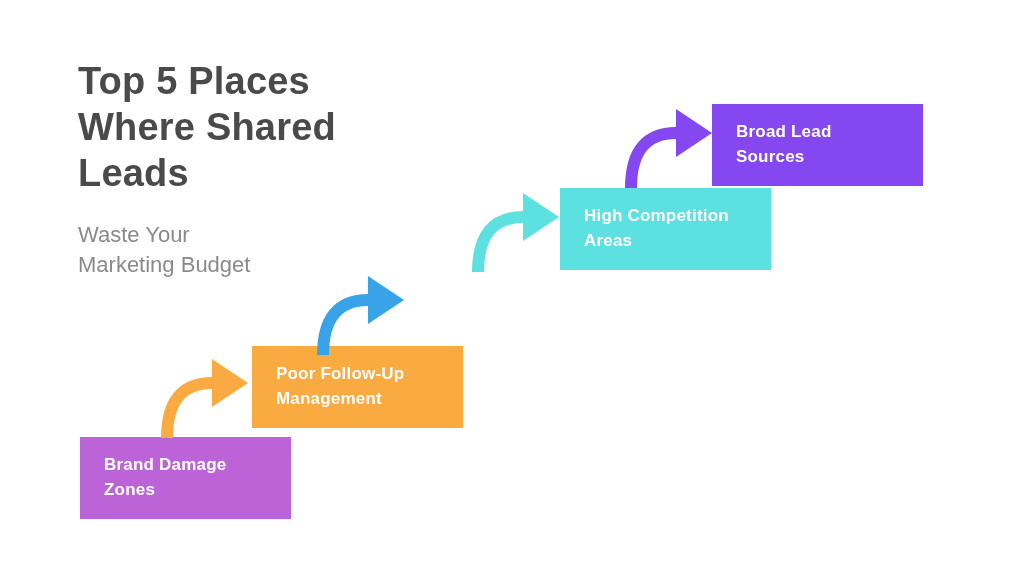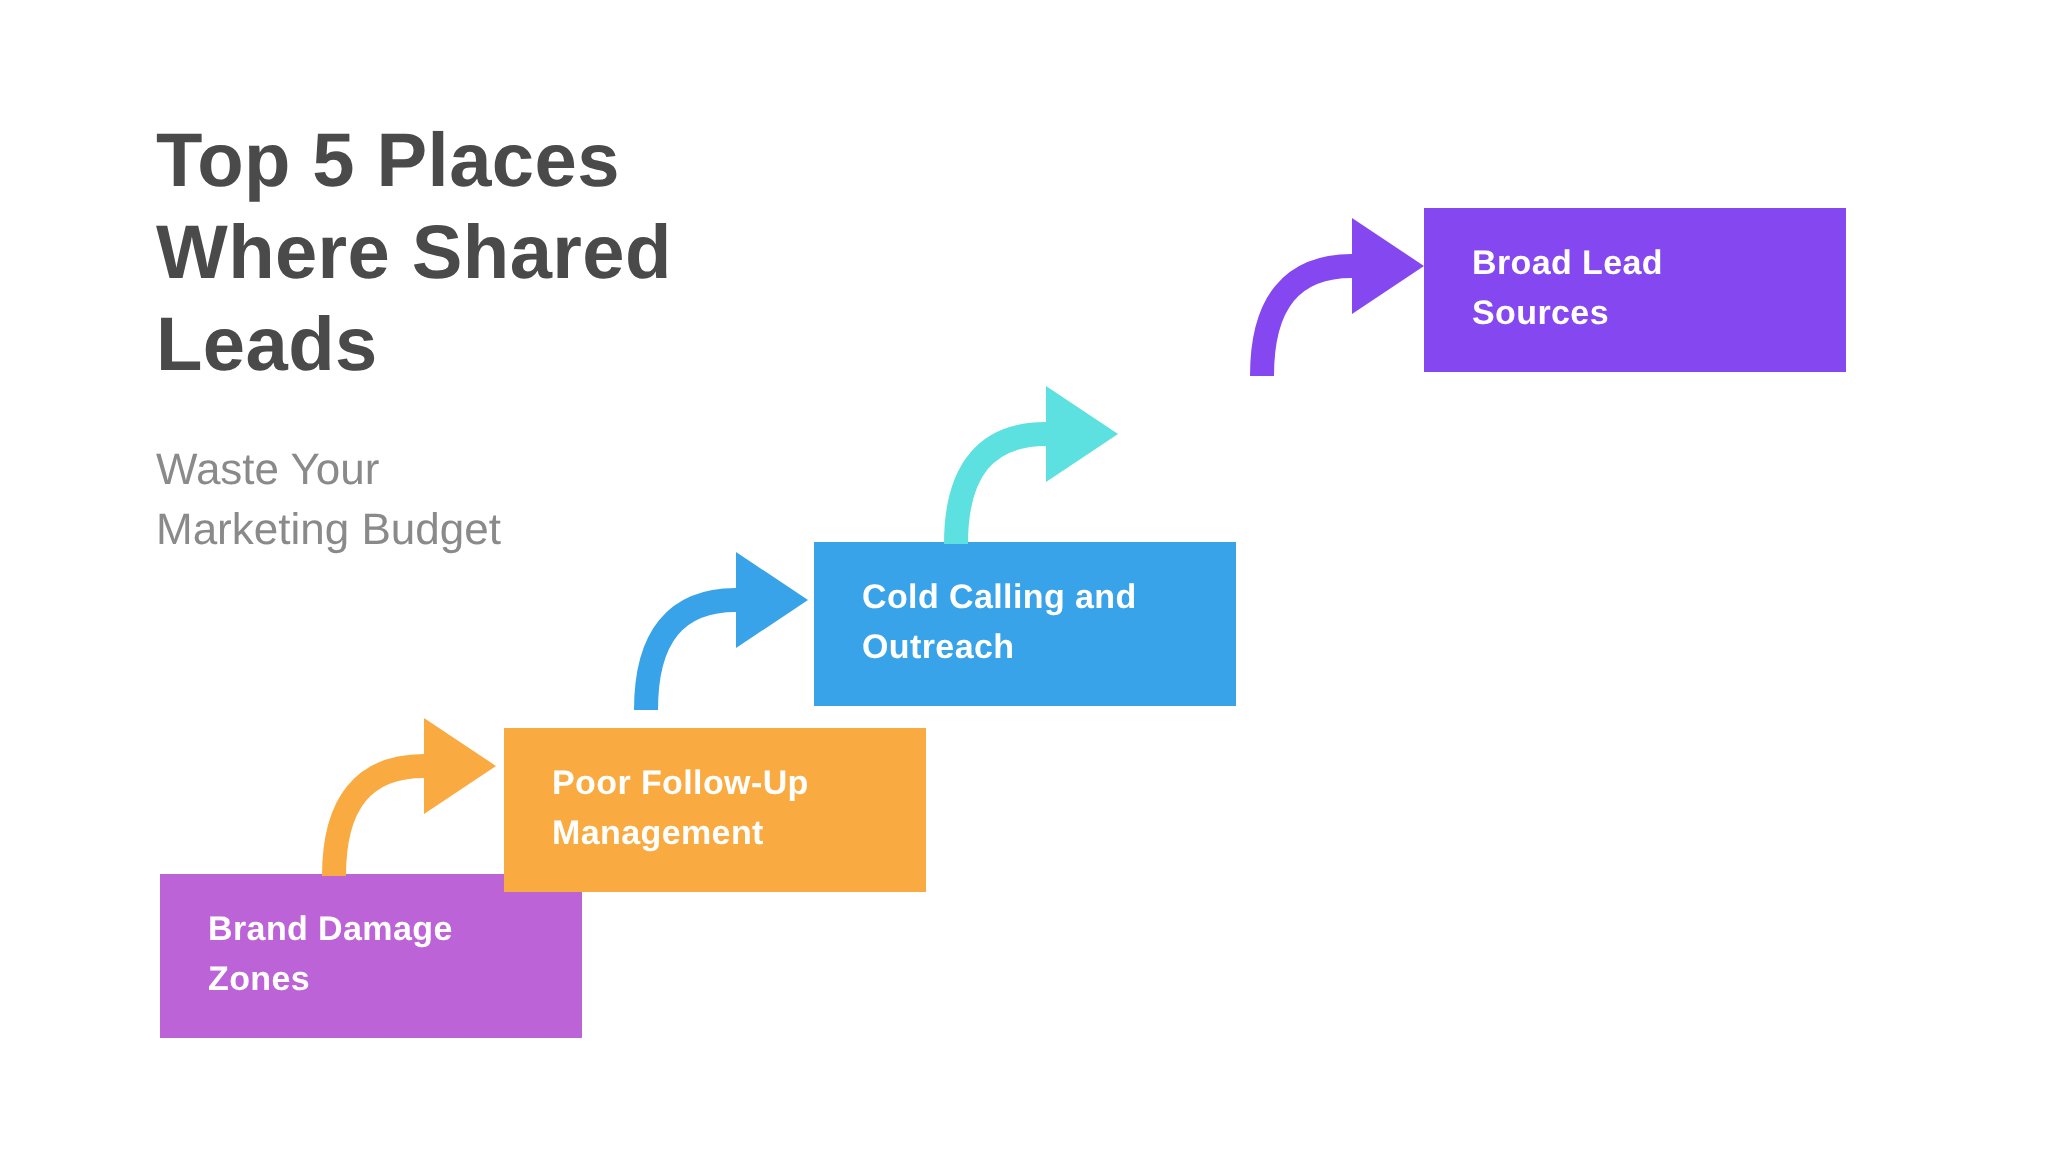--- a/index.html
+++ b/index.html
@@ -42,21 +42,21 @@
   .step-label {
     color: #ffffff;
     font-size: 17px;
     line-height: 25px;
     font-weight: 700;
     white-space: pre-line;
     letter-spacing: 0.2px;
   }
   
   .step-1 { left: 80px;  top: 437px; }
-  .step-2 { left: 252px; top: 364px; }
+  .step-2 { left: 252px; top: 346px; }
   .step-3 { left: 407px; top: 271px; }
   .step-4 { left: 560px; top: 188px; }
   .step-5 { left: 712px; top: 104px; padding-left: 24px; }
 
   .arrow {
     position: absolute;
     width: 88px;
     height: 80px;
   }
   .arrow-1 { left: 160px; top: 358px; }
@@ -80,25 +80,25 @@
   <div class="step step-1" style="background-color: rgb(189, 99, 216);">
     <span class="step-label">Brand Damage
 Zones</span>
   </div>
 
   <div class="step step-2" style="background-color: rgb(249, 171, 66);">
     <span class="step-label">Poor Follow-Up
 Management</span>
   </div>
 
-  <div class="step step-3" style="background-color: rgb(56, 163, 233);">
-    <span class="step-label">Cold Calling and
-Outreach</span>
+
+  <div class="step step-4" style="background-color: rgb(92, 224, 224);">
+    <span class="step-label">High Competition
+Areas</span>
   </div>
-
 
   <div class="step step-5" style="background-color: rgb(132, 71, 240);">
     <span class="step-label">Broad Lead
 Sources</span>
   </div>
 
   <svg class="arrow arrow-1" viewBox="0 0 88 80">
     <path d="M7,80 Q7,25 52,25" fill="none" stroke-width="12" stroke-linecap="round" stroke="#f9ab42"></path>
     <polygon points="52,1 88,25 52,49" fill="#f9ab42"></polygon>
   </svg>

